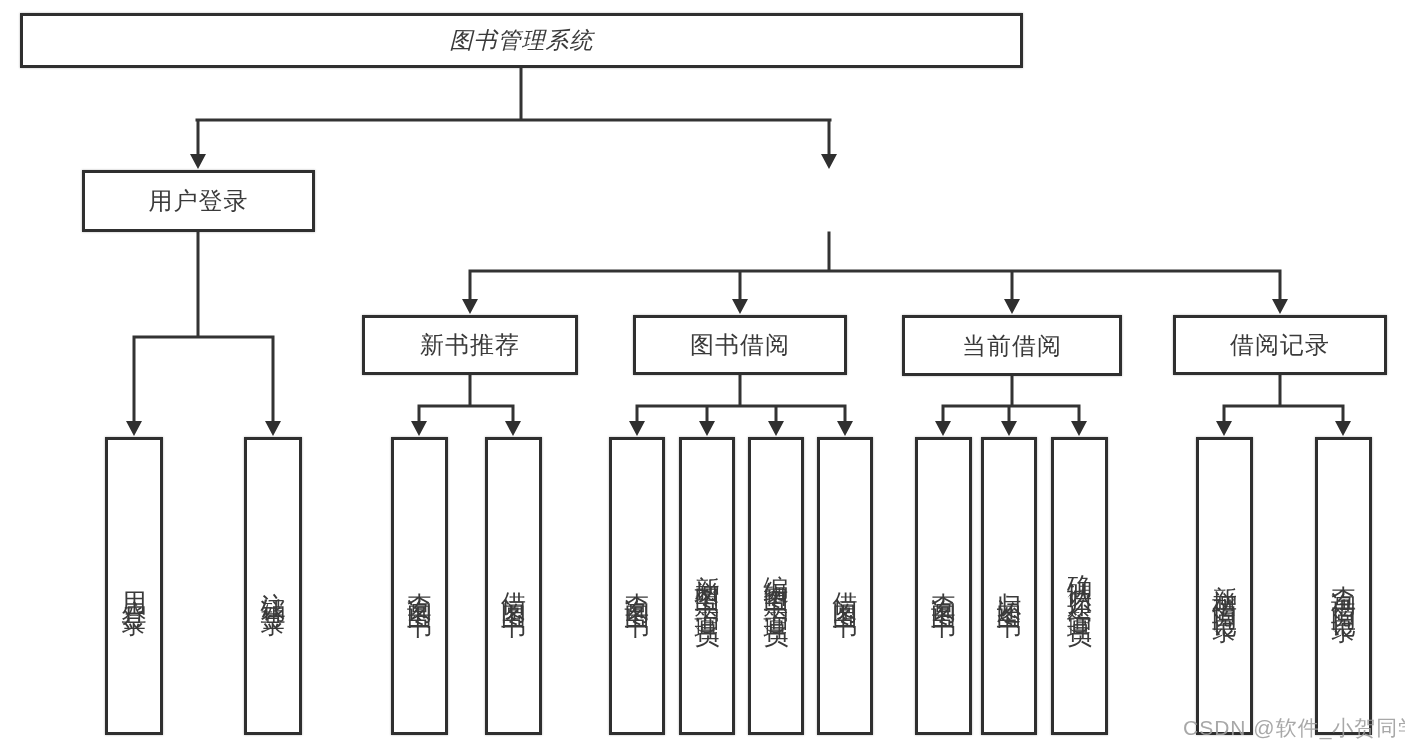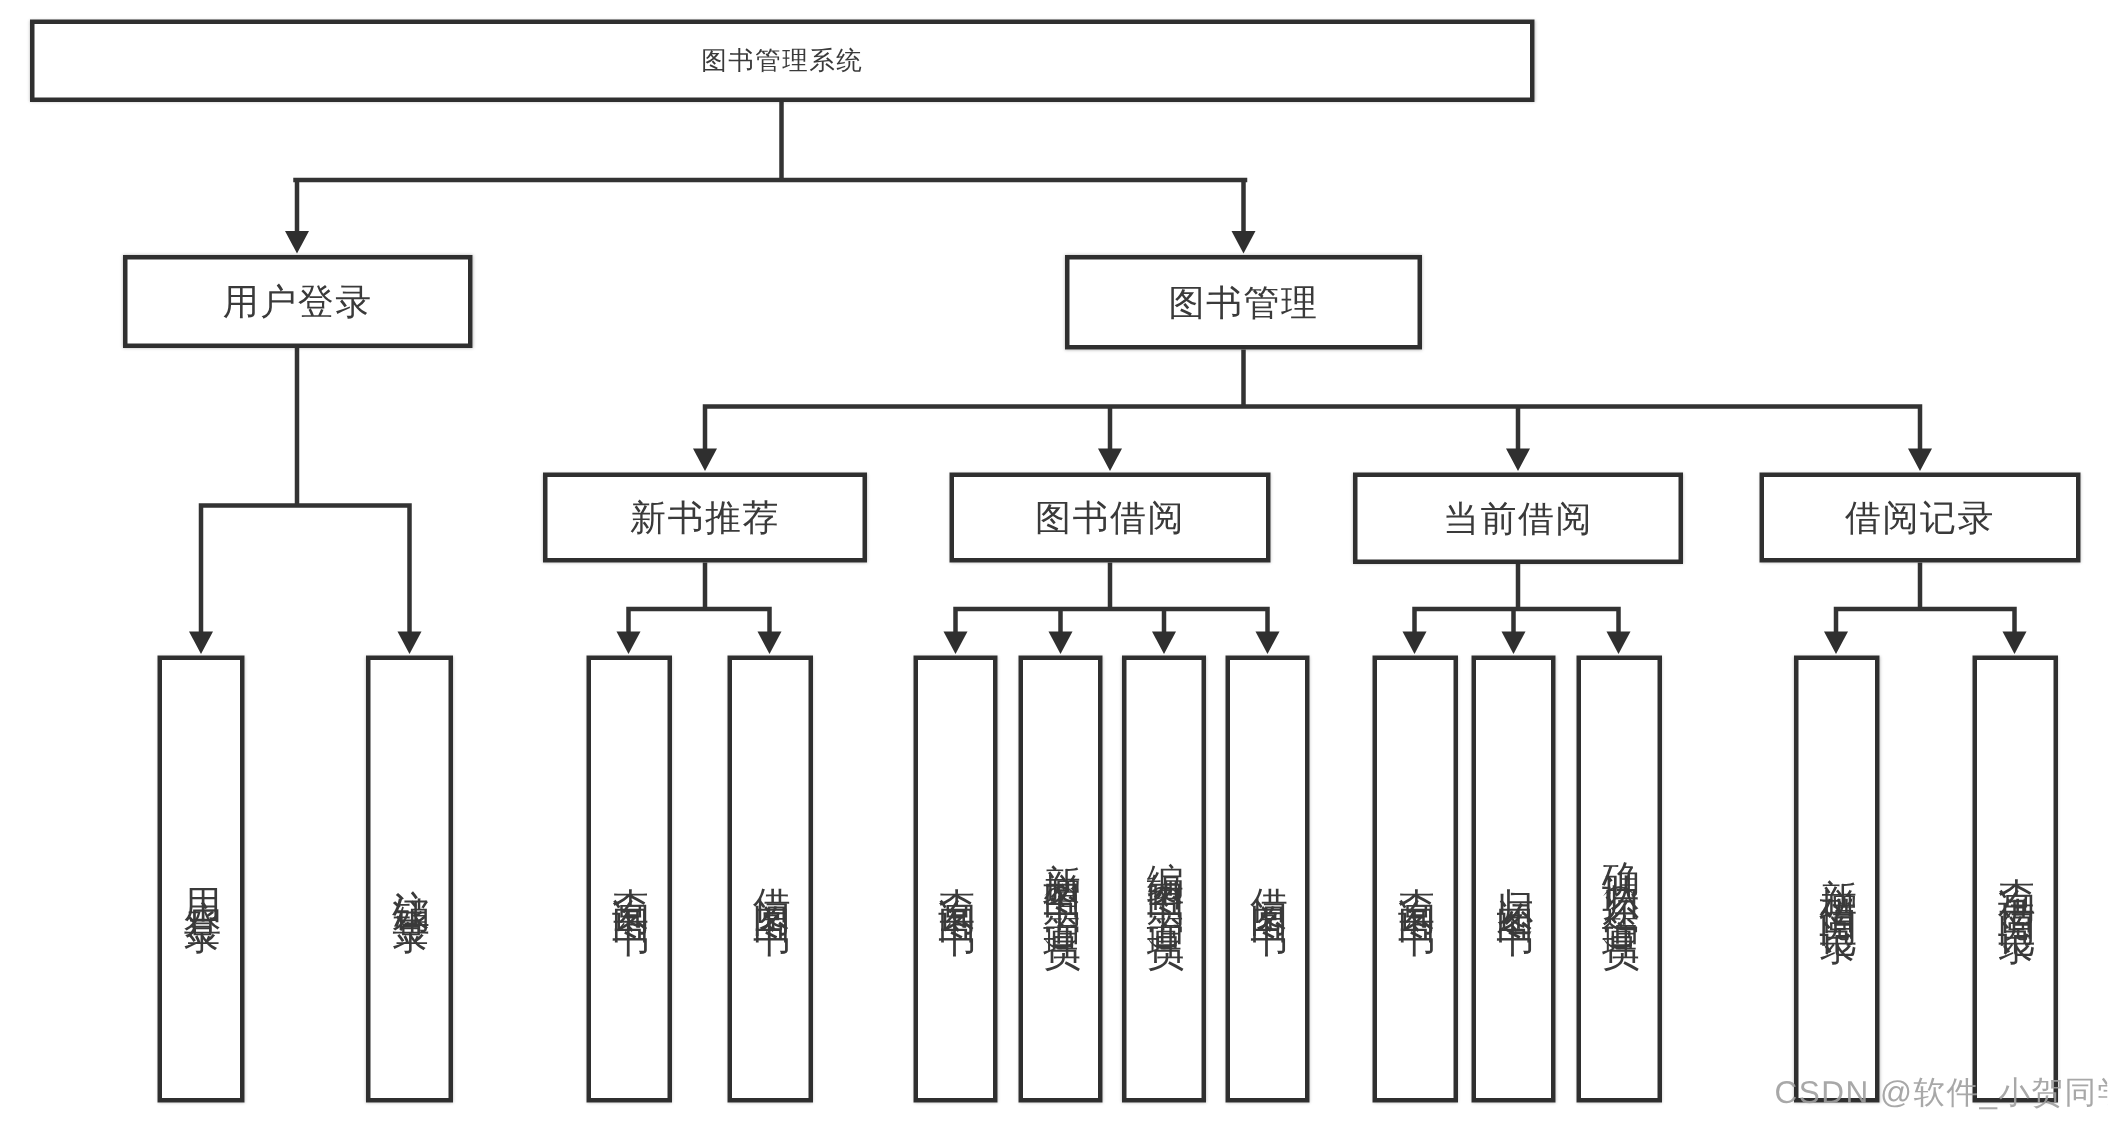--- a/index.html
+++ b/index.html
@@ -27,21 +27,21 @@
     align-items: center;
     justify-content: center;
     z-index: 2;
   }
   .hlabel {
     font-size: 24px;
     color: #3a3a3a;
     letter-spacing: 1px;
     white-space: nowrap;
   }
-  .root .hlabel { font-size: 17px; }
+  .root .hlabel { font-size: 23px; font-style: italic; }
   .vbox .vlabel {
     writing-mode: vertical-rl;
     text-orientation: mixed;
     font-size: 25px;
     letter-spacing: 7px;
     color: #3a3a3a;
     line-height: 1;
   }
   .watermark {
     position: absolute;
@@ -90,23 +90,20 @@
       <polygon points="1335,421 1351,421 1343,436"></polygon>
     </g>
   </svg>
 
   <div class="box root" style="left:20px;top:13px;width:1003px;height:55px">
     <span class="hlabel">图书管理系统</span>
   </div>
 
   <div class="box" style="left:82px;top:170px;width:233px;height:62px">
     <span class="hlabel">用户登录</span>
-  </div>
-  <div class="box" style="left:710px;top:170px;width:238px;height:63px">
-    <span class="hlabel">图书管理</span>
   </div>
 
   <div class="box" style="left:633px;top:315px;width:214px;height:60px">
     <span class="hlabel">图书借阅</span>
   </div>
   <div class="box" style="left:362px;top:315px;width:216px;height:60px">
     <span class="hlabel">新书推荐</span>
   </div>
   <div class="box" style="left:1173px;top:315px;width:214px;height:60px">
     <span class="hlabel">借阅记录</span>

